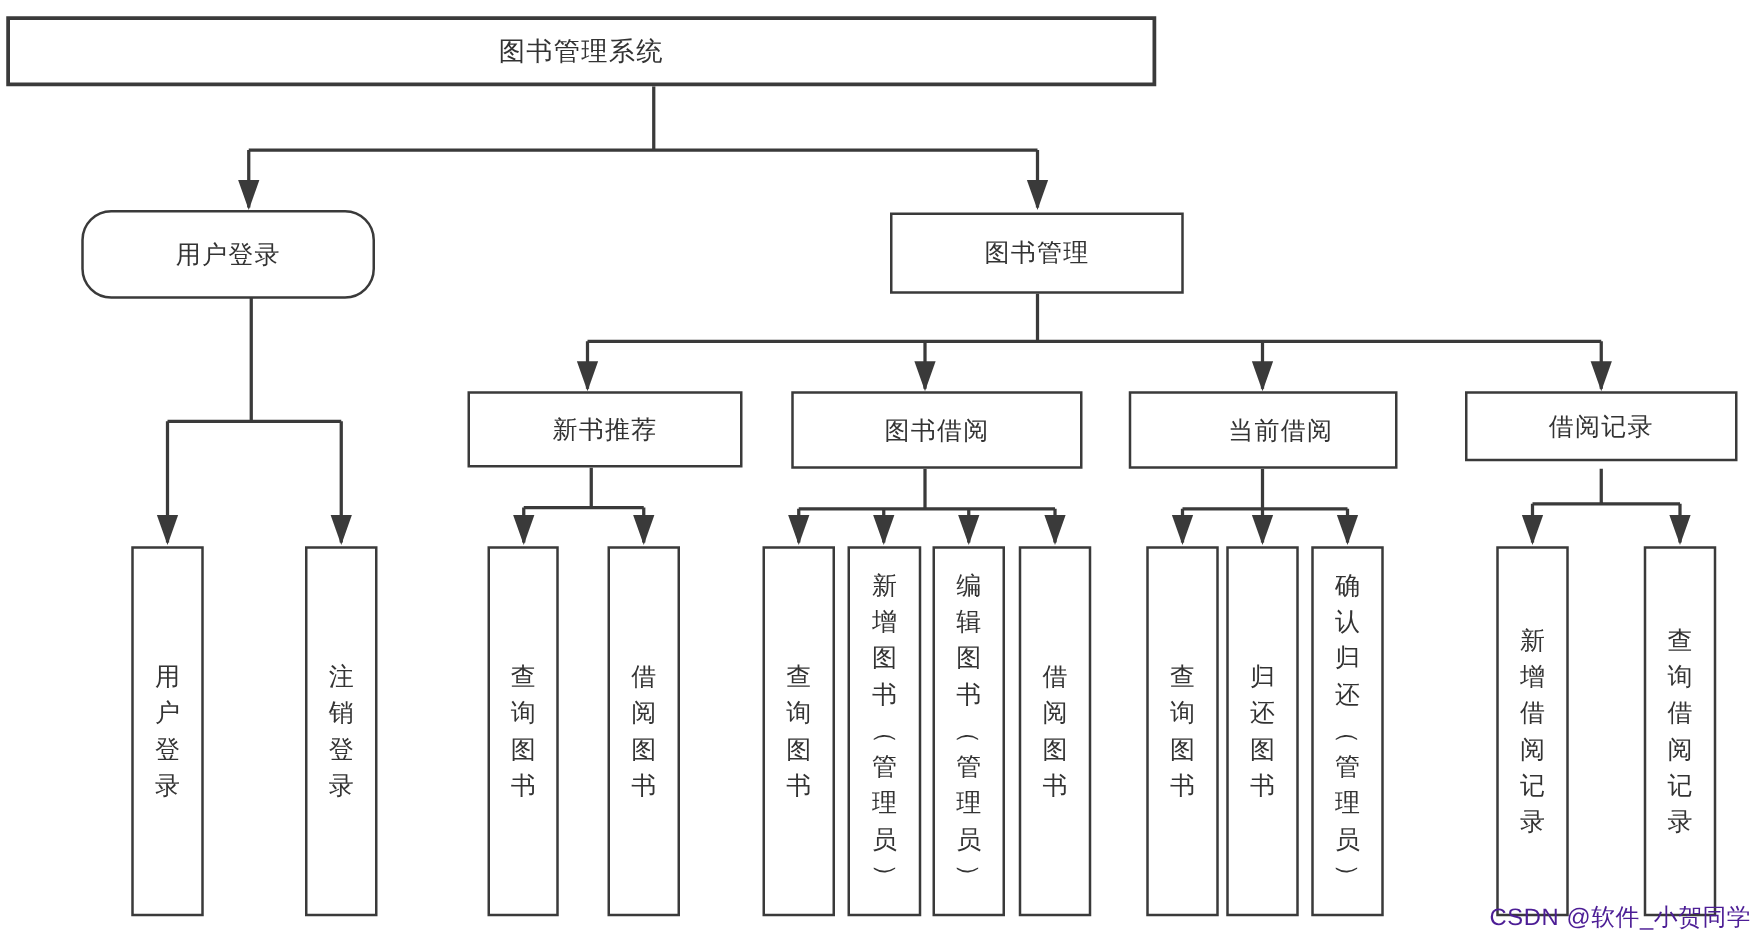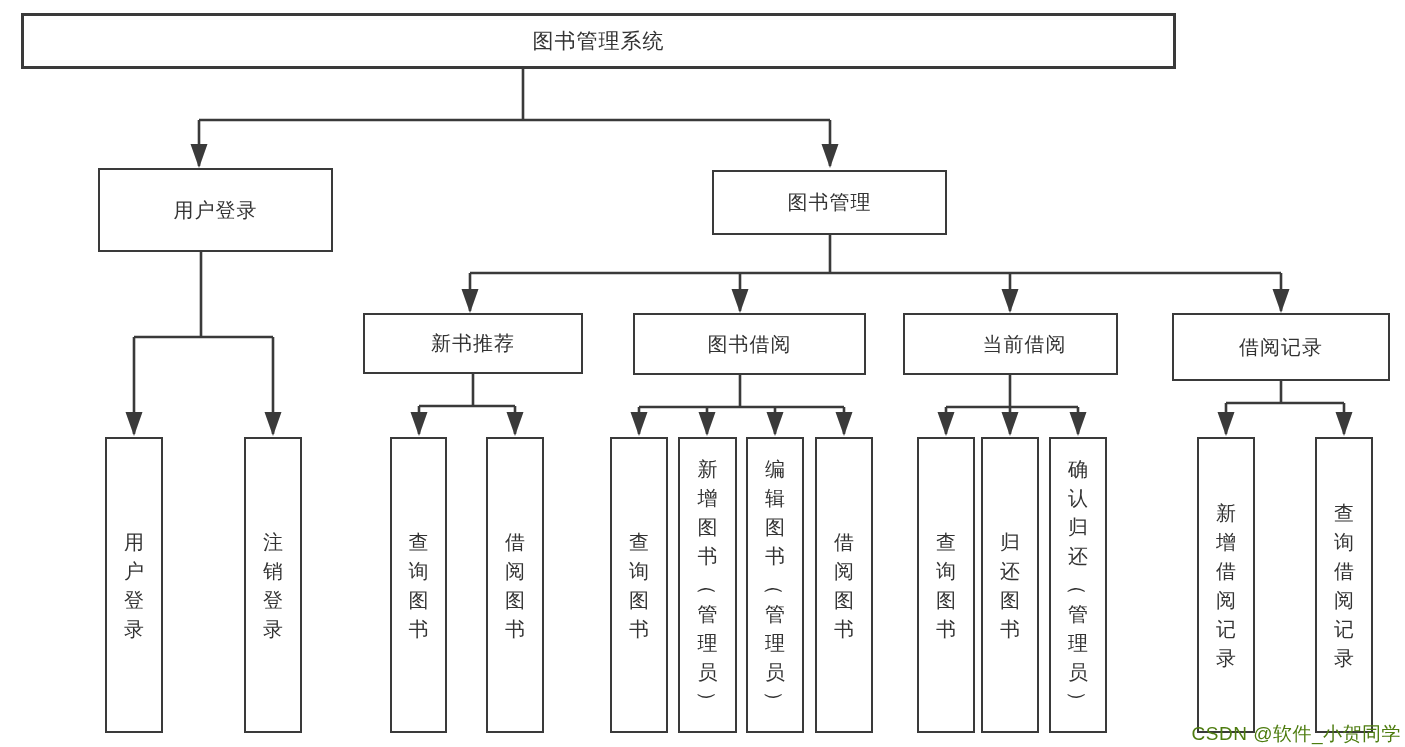--- a/index.html
+++ b/index.html
@@ -41,21 +41,21 @@
     width:100%; height:100%;
     color:#333333;
   }
   .vchar { font-size:20px; line-height:1; display:block; }
   .vchar.rot { transform:rotate(90deg); }
   .watermark {
     position:absolute;
     right:4px;
     bottom:0px;
     font-size:19px;
-    color:#4d7c0f;
+    color:#4c1d95;
     letter-spacing:0.5px;
     z-index:3;
     white-space:nowrap;
     margin-top:48px;
   }
 </style>
 </head>
 <body>
 
 <div id="stage">
@@ -100,29 +100,29 @@
 
       <polygon points="937.5,412 954.5,412 946,436"></polygon>
       <polygon points="1001.5,412 1018.5,412 1010,436"></polygon>
       <polygon points="1069.5,412 1086.5,412 1078,436"></polygon>
 
       <polygon points="1217.5,412 1234.5,412 1226,436"></polygon>
       <polygon points="1335.5,412 1352.5,412 1344,436"></polygon>
     </g>
   </svg>
 
-  <div class="node root" style="left:21px; top:13px; width:1155px; height:56px;">图书管理系统</div>
-
-  <div class="node" style="left:98px; top:168px; width:235px; height:84px;">用户登录</div>
+  <div class="node root" style="left:5px; top:13px; width:920px; height:56px;">图书管理系统</div>
+
+  <div class="node" style="left:65px; top:168px; width:235px; height:71px;border-radius:24px;">用户登录</div>
   <div class="node" style="left:712px; top:170px; width:235px; height:65px;">图书管理</div>
 
-  <div class="node" style="left:363px; top:313px; width:220px; height:61px;">新书推荐</div>
+  <div class="node" style="left:374px; top:313px; width:220px; height:61px;">新书推荐</div>
   <div class="node" style="left:633px; top:313px; width:233px; height:62px;">图书借阅</div>
   <div class="node" style="left:903px; top:313px; width:215px; height:62px;padding-left:28px;">当前借阅</div>
-  <div class="node" style="left:1172px; top:313px; width:218px; height:68px;">借阅记录</div>
+  <div class="node" style="left:1172px; top:313px; width:218px; height:56px;">借阅记录</div>
 
   <div class="leaf" style="left:105px; top:437px; width:58px; height:296px;">
     <div class="vlabel">
         <span class="vchar">用</span>
         <span class="vchar">户</span>
         <span class="vchar">登</span>
         <span class="vchar">录</span>
       </div>
   </div>
   <div class="leaf" style="left:244px; top:437px; width:58px; height:296px;">

